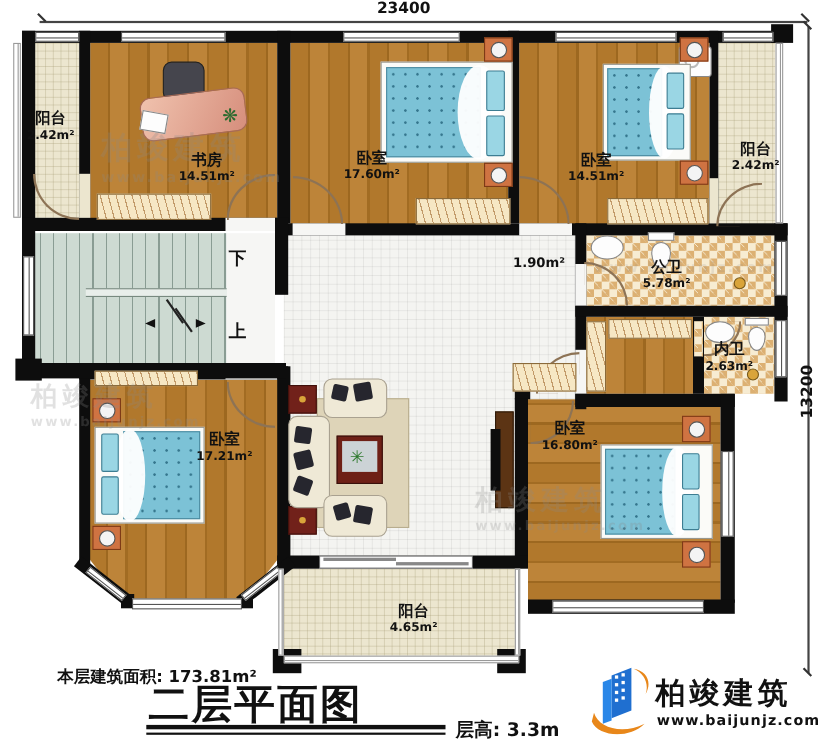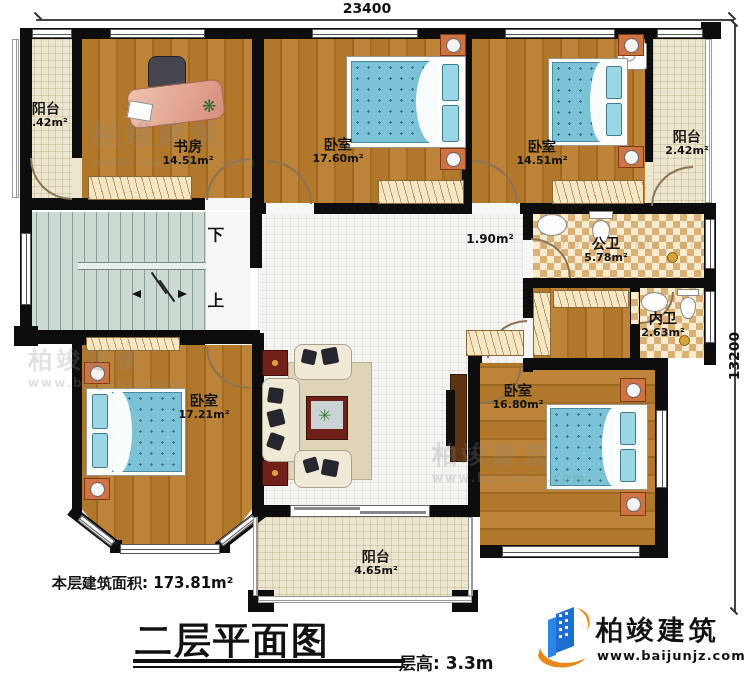--- a/index.html
+++ b/index.html
@@ -307,25 +307,25 @@
 
   <div class="abs dimtxt" style="left:332px;top:0px;width:70px;text-align:center;">23400</div>
   <div class="abs dimline" style="left:36px;top:19px;width:698px;height:1.5px;"></div>
   <div class="abs tick" style="left:33px;top:15px;width:10px;height:2px;"></div>
   <div class="abs tick" style="left:727px;top:15px;width:10px;height:2px;"></div>
   <div class="abs dimline" style="left:734px;top:24px;width:1.5px;height:588px;"></div>
   <div class="abs dimtxt" style="left:702px;top:348px;width:64px;text-align:center;transform:rotate(-90deg);">13200</div>
   <div class="abs tick" style="left:729px;top:22px;width:10px;height:2px;"></div>
   <div class="abs tick" style="left:729px;top:610px;width:10px;height:2px;"></div>
 
-  <div class="abs fa" style="left:52px;top:574px;">本层建筑面积: 173.81m²</div>
+  <div class="abs fa" style="left:52px;top:606px;">本层建筑面积: 173.81m²</div>
   <div class="abs title-big" style="left:135px;top:616px;">二层平面图</div>
   <div class="abs" style="left:133px;top:659px;width:272px;height:4px;background:#111;"></div>
   <div class="abs" style="left:133px;top:666px;width:272px;height:1.5px;background:#111;"></div>
-  <div class="abs fh" style="left:399px;top:652px;">层高: 3.3m</div>
+  <div class="abs fh" style="left:414px;top:652px;">层高: 3.3m</div>
 
   <div class="abs" style="left:536px;top:604px;width:56px;height:64px;">
     <svg width="56" height="64" viewBox="0 0 56 64">
       <path d="M20 10 L38 3 L38 42 L20 49 Z" fill="#1f6fd0"></path>
       <path d="M12 16 L20 13 L20 51 L12 54 Z" fill="#2a87e8"></path>
       <g fill="#fff">
         <rect x="23" y="10" width="3" height="3"></rect>
           <rect x="29" y="8" width="3" height="3"></rect>
         <rect x="23" y="17" width="3" height="3"></rect>
           <rect x="29" y="15" width="3" height="3"></rect>

